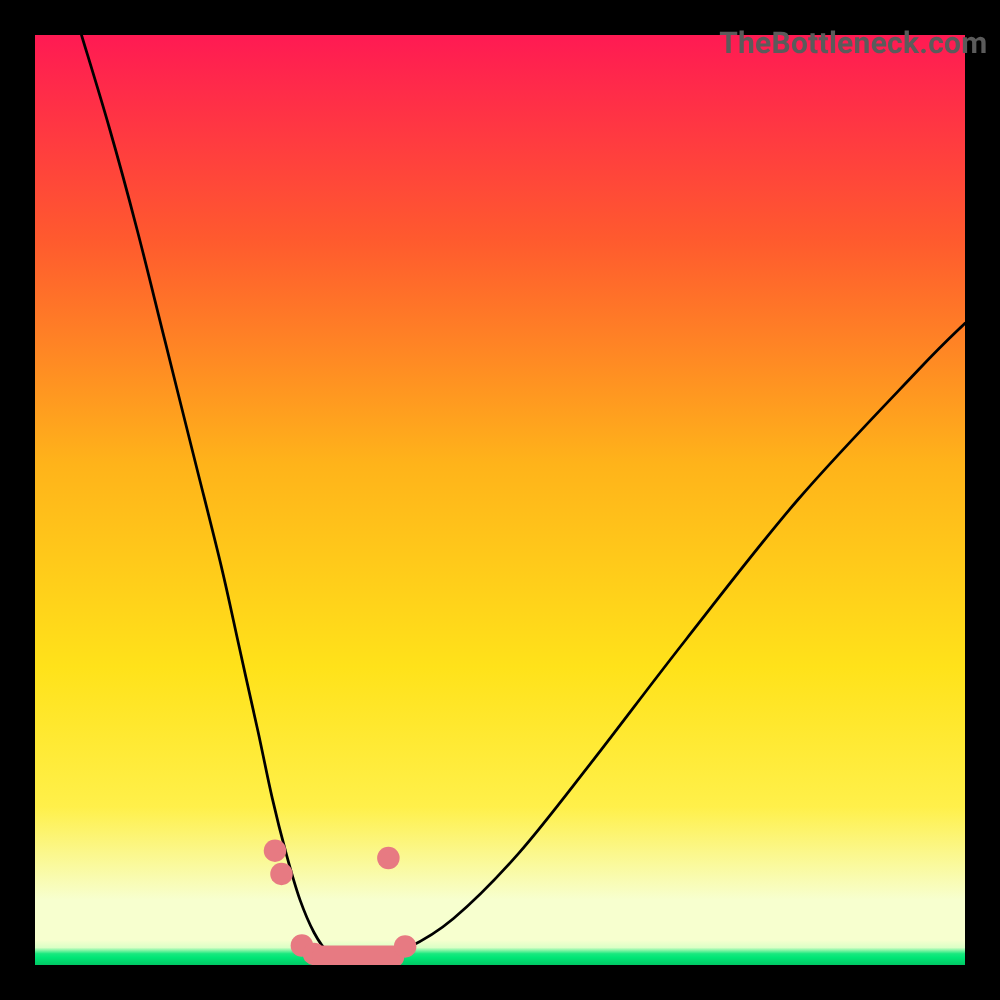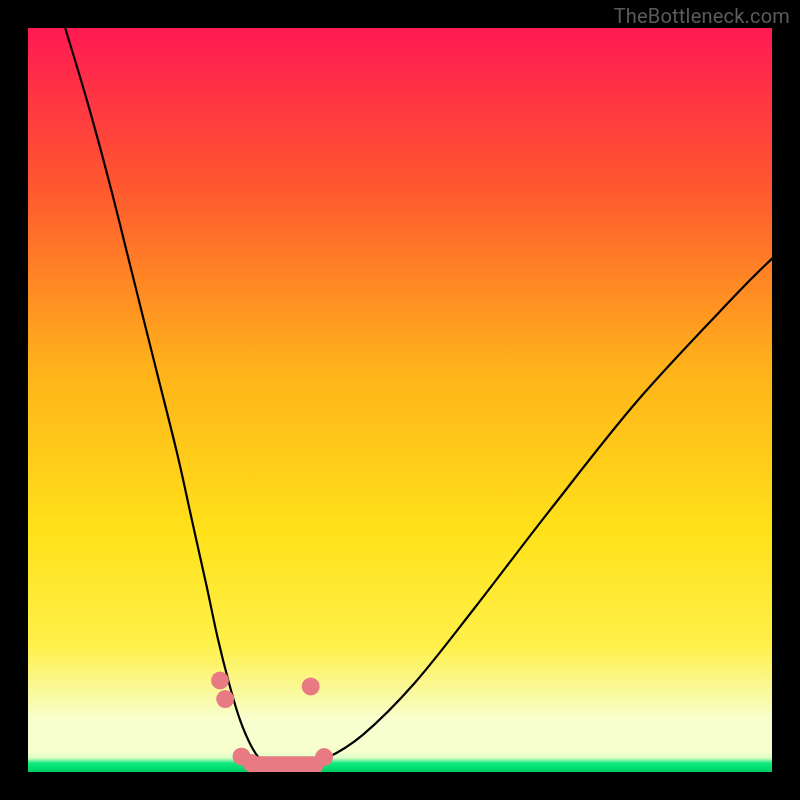--- a/index.html
+++ b/index.html
@@ -11,25 +11,25 @@
     background: #000;
     font-family: -apple-system, BlinkMacSystemFont, "Segoe UI", Roboto, Arial, sans-serif;
   }
   .frame {
     position: absolute;
     inset: 0;
     background: #000;
   }
   .watermark {
     position: absolute;
-    top: 4px;
+    top: 20px;
     right: 10px;
     color: #5b5b5b;
-    font-size: 20px;
-    font-weight: 400;
+    font-size: 24px;
+    font-weight: 700;
     letter-spacing: 0.2px;
     z-index: 10;
   }
   .plot-area {
     position: absolute;
     left: 28px;
     top: 28px;
     width: 744px;   
     height: 744px;
     background: #fff;

